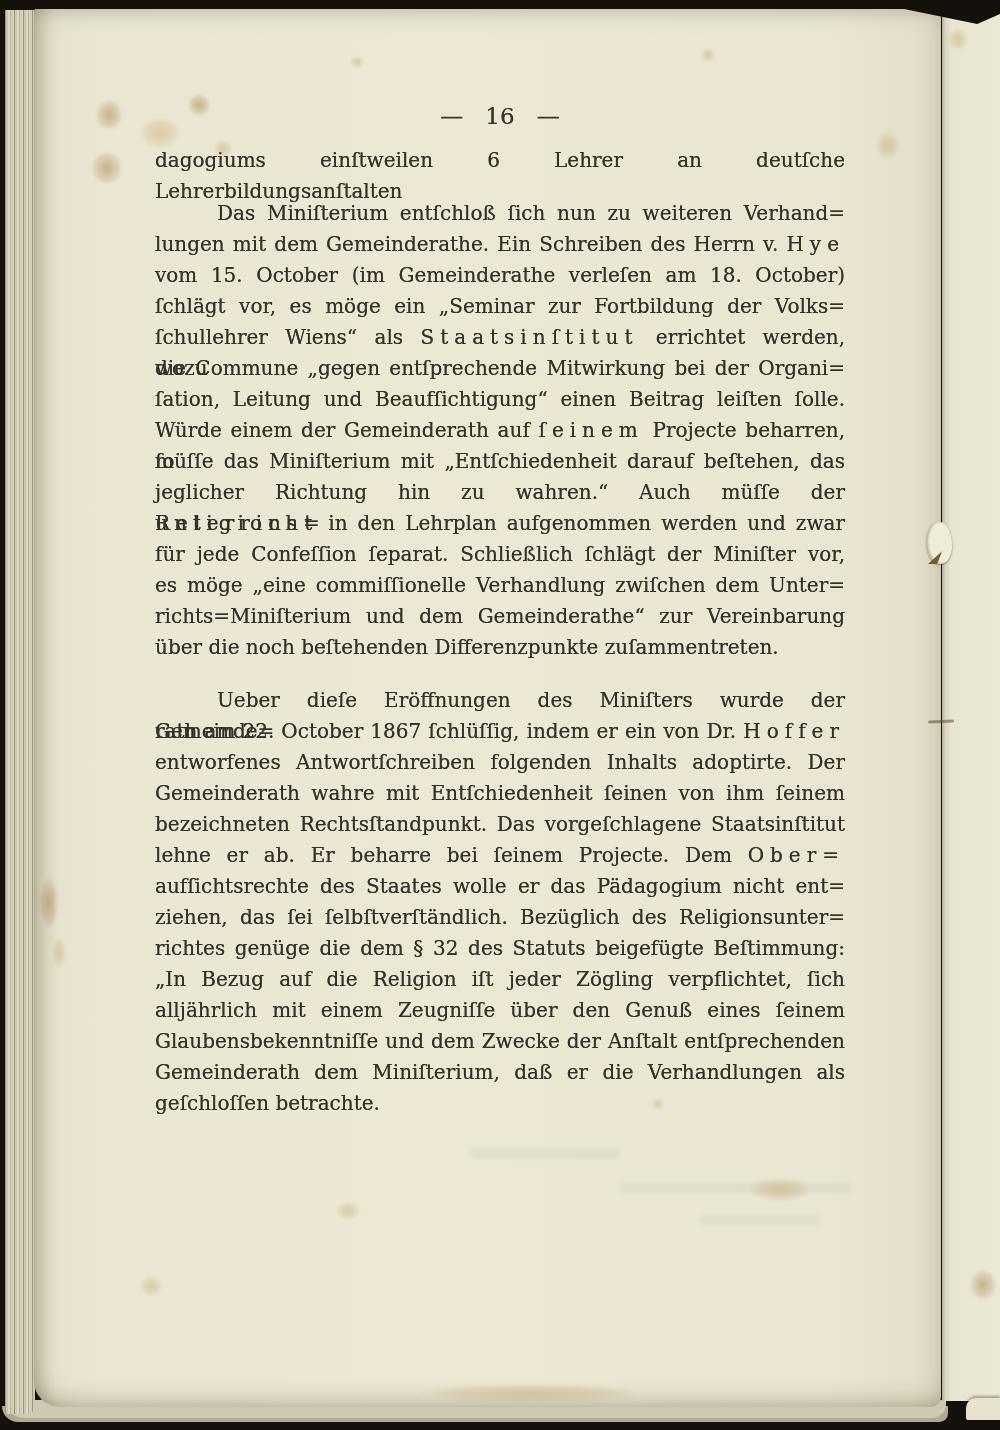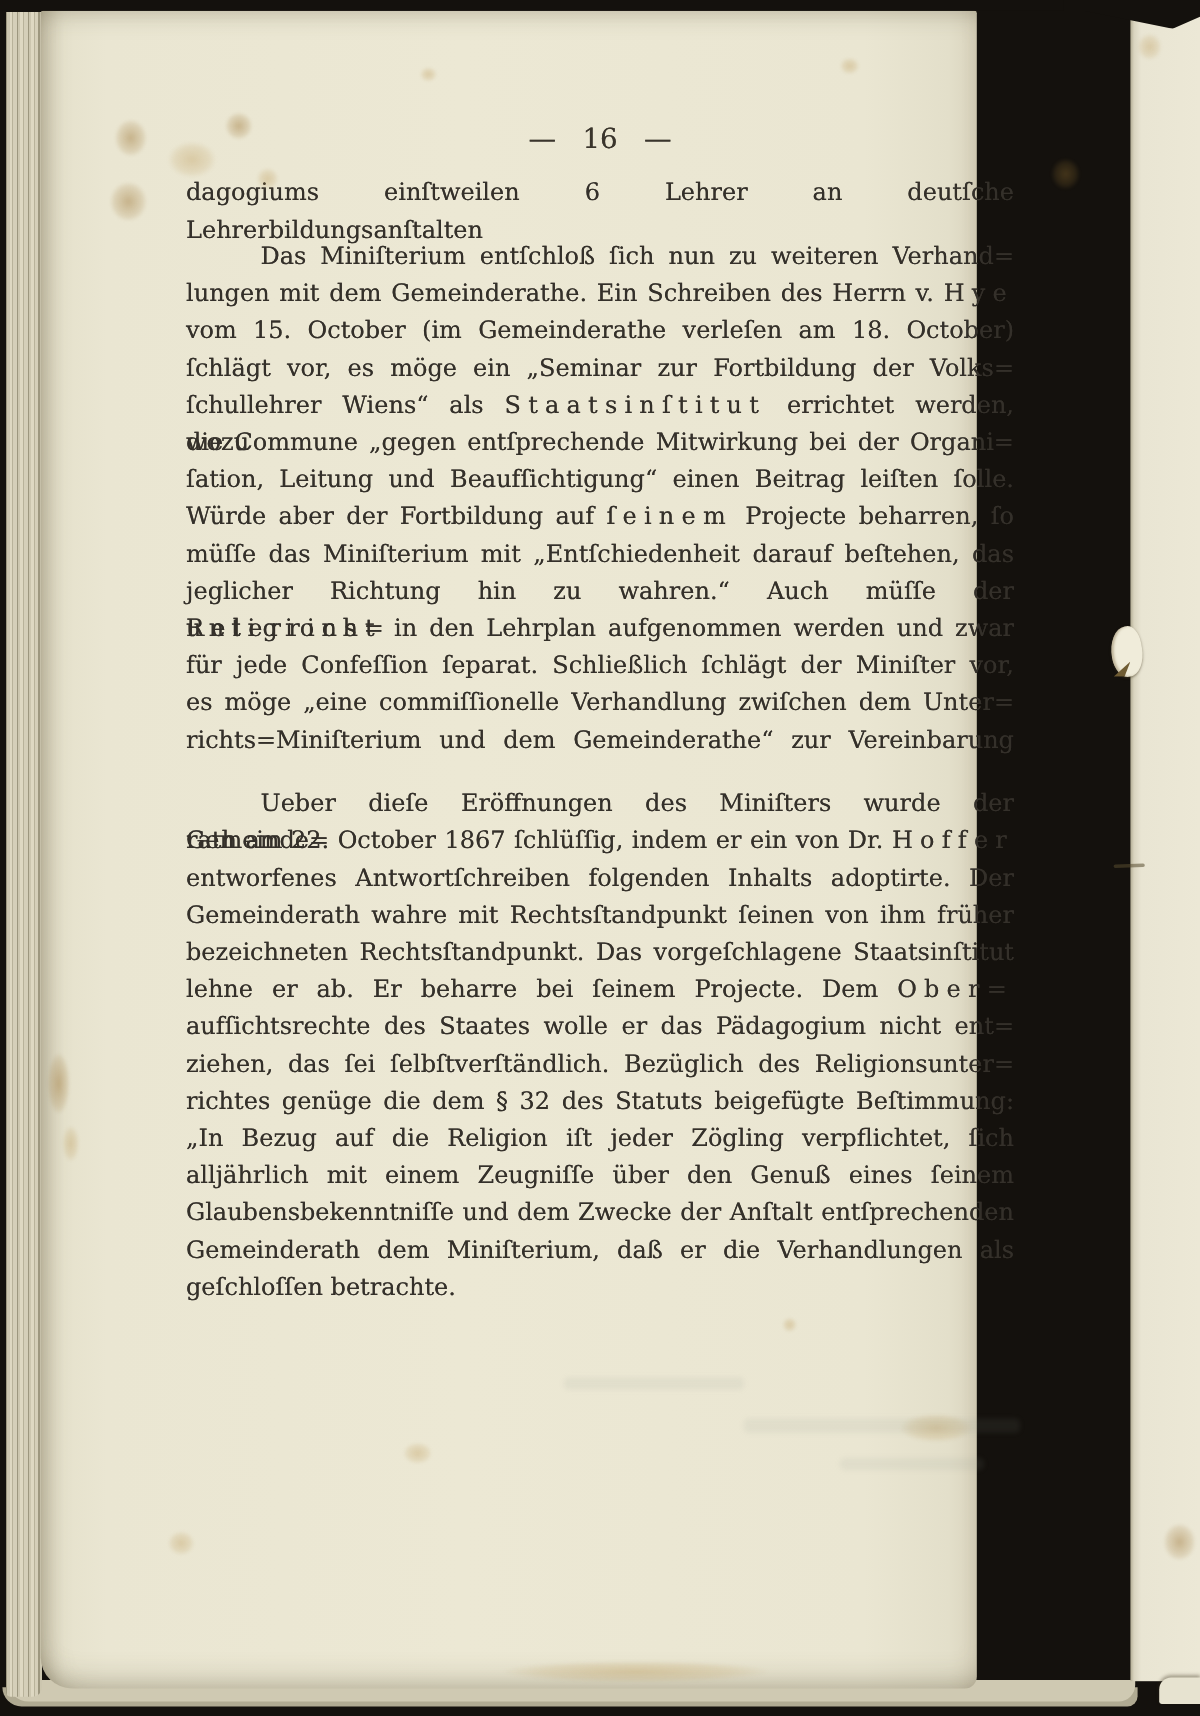--- a/index.html
+++ b/index.html
@@ -14,21 +14,21 @@
   .left-stack{position:absolute;left:5px;top:10px;width:30px;height:1404px;
     background:repeating-linear-gradient(90deg,#9d977f 0 1px,#ccc6af 1px 3px,#ded8c2 3px 5px,#b8b29a 5px 6px,#d5cfb9 6px 9px);
     border-radius:0 0 8px 4px;}
 
   
   .next-page{position:absolute;left:942px;top:13px;width:58px;height:1388px;
     background:linear-gradient(90deg,#b3ad94 0,#d9d4bf 3px,#e9e5d3 9px,#ece8d6 100%);}
   .corner-sliver{position:absolute;right:0;bottom:10px;width:34px;height:22px;background:#e7e3d0;
     border-radius:10px 0 0 2px;box-shadow:0 -2px 3px rgba(60,50,30,.4);}
 
-  .main-page{position:absolute;left:34px;top:9px;width:780px;height:1398px;
+  .main-page{position:absolute;left:34px;top:9px;width:907px;height:1398px;
     background:linear-gradient(90deg,#d8d2bb 0,#e6e2cd 2.5%,#eae6d2 7%,#ece8d4 45%,#eae6d2 88%,#e3dfca 97%,#d9d3bd 100%);
     border-radius:2px 2px 10px 26px;
     box-shadow:inset 0 14px 22px -14px rgba(90,80,55,.35), inset 0 -18px 26px -16px rgba(90,80,55,.42), inset 16px 0 26px -18px rgba(90,80,55,.4);}
 
   .top-black{position:absolute;top:0;left:0;width:100%;height:9px;background:#14110d;}
   .notch{position:absolute;top:0;left:886px;width:114px;height:24px;background:#14110d;
     clip-path:polygon(0 0,100% 0,100% 58%,80% 100%,16% 38%,0 38%);}
 
   
   .stain{position:absolute;border-radius:50%;filter:blur(1.2px);
@@ -75,33 +75,34 @@
           <div class="line jl"><span>dagogiums einſtweilen 6 Lehrer an deutſche Lehrerbildungsanſtalten</span></div>
         </div>
         <div class="para">
           <div class="line jl ind"><span>Das Miniſterium entſchloß ſich nun zu weiteren Verhand=</span></div>
           <div class="line jl"><span>lungen mit dem Gemeinderathe. Ein Schreiben des Herrn v. </span><span class="sperr">Hye</span></div>
           <div class="line jl"><span>vom 15. October (im Gemeinderathe verleſen am 18. October)</span></div>
           <div class="line jl"><span>ſchlägt vor, es möge ein „Seminar zur Fortbildung der Volks=</span></div>
           <div class="line jl"><span>ſchullehrer Wiens“ als </span><span class="sperr">Staatsinſtitut</span><span> errichtet werden, wozu</span></div>
           <div class="line jl"><span>die Commune „gegen entſprechende Mitwirkung bei der Organi=</span></div>
           <div class="line jl"><span>ſation, Leitung und Beaufſichtigung“ einen Beitrag leiſten ſolle.</span></div>
-          <div class="line jl"><span>Würde aber der Fortbildung auf </span><span class="sperr">ſeinem</span><span> Projecte beharren, ſo</span></div>
+          <div class="line jl"><span>Würde einem der Gemeinderath auf </span><span class="sperr">ſeinem</span><span> Projecte beharren, ſo</span></div>
           <div class="line jl"><span>müſſe das Miniſterium mit „Entſchiedenheit darauf beſtehen, das</span></div>
           <div class="line jl"><span>jeglicher Richtung hin zu wahren.“ Auch müſſe der </span><span class="sperr">Religions=</span></div>
           <div class="line jl"><span class="sperr">unterricht</span><span> in den Lehrplan aufgenommen werden und zwar</span></div>
           <div class="line jl"><span>für jede Confeſſion ſeparat. Schließlich ſchlägt der Miniſter vor,</span></div>
           <div class="line jl"><span>es möge „eine commiſſionelle Verhandlung zwiſchen dem Unter=</span></div>
           <div class="line jl"><span>richts=Miniſterium und dem Gemeinderathe“ zur Vereinbarung</span></div>
+          <div class="line"><span>über die noch beſtehenden Differenzpunkte zuſammentreten.</span></div>
         </div>
         <div class="para">
           <div class="line jl ind"><span>Ueber dieſe Eröffnungen des Miniſters wurde der Gemeinde=</span></div>
           <div class="line jl"><span>rath am 22. October 1867 ſchlüſſig, indem er ein von Dr. </span><span class="sperr">Hoffer</span></div>
           <div class="line jl"><span>entworfenes Antwortſchreiben folgenden Inhalts adoptirte. Der</span></div>
-          <div class="line jl"><span>Gemeinderath wahre mit Rechtsſtandpunkt ſeinen von ihm früher</span></div>
+          <div class="line jl"><span>Gemeinderath wahre mit Entſchiedenheit ſeinen von ihm ſeinem</span></div>
           <div class="line jl"><span>bezeichneten Rechtsſtandpunkt. Das vorgeſchlagene Staatsinſtitut</span></div>
           <div class="line jl"><span>lehne er ab. Er beharre bei ſeinem Projecte. Dem </span><span class="sperr">Ober=</span></div>
           <div class="line jl"><span>aufſichtsrechte des Staates wolle er das Pädagogium nicht ent=</span></div>
           <div class="line jl"><span>ziehen, das ſei ſelbſtverſtändlich. Bezüglich des Religionsunter=</span></div>
           <div class="line jl"><span>richtes genüge die dem § 32 des Statuts beigefügte Beſtimmung:</span></div>
           <div class="line jl"><span>„In Bezug auf die Religion iſt jeder Zögling verpflichtet, ſich</span></div>
           <div class="line jl"><span>alljährlich mit einem Zeugniſſe über den Genuß eines ſeinem</span></div>
           <div class="line jl"><span>Glaubensbekenntniſſe und dem Zwecke der Anſtalt entſprechenden</span></div>
           <div class="line jl"><span>Gemeinderath dem Miniſterium, daß er die Verhandlungen als</span></div>
           <div class="line"><span>geſchloſſen betrachte.</span></div>

